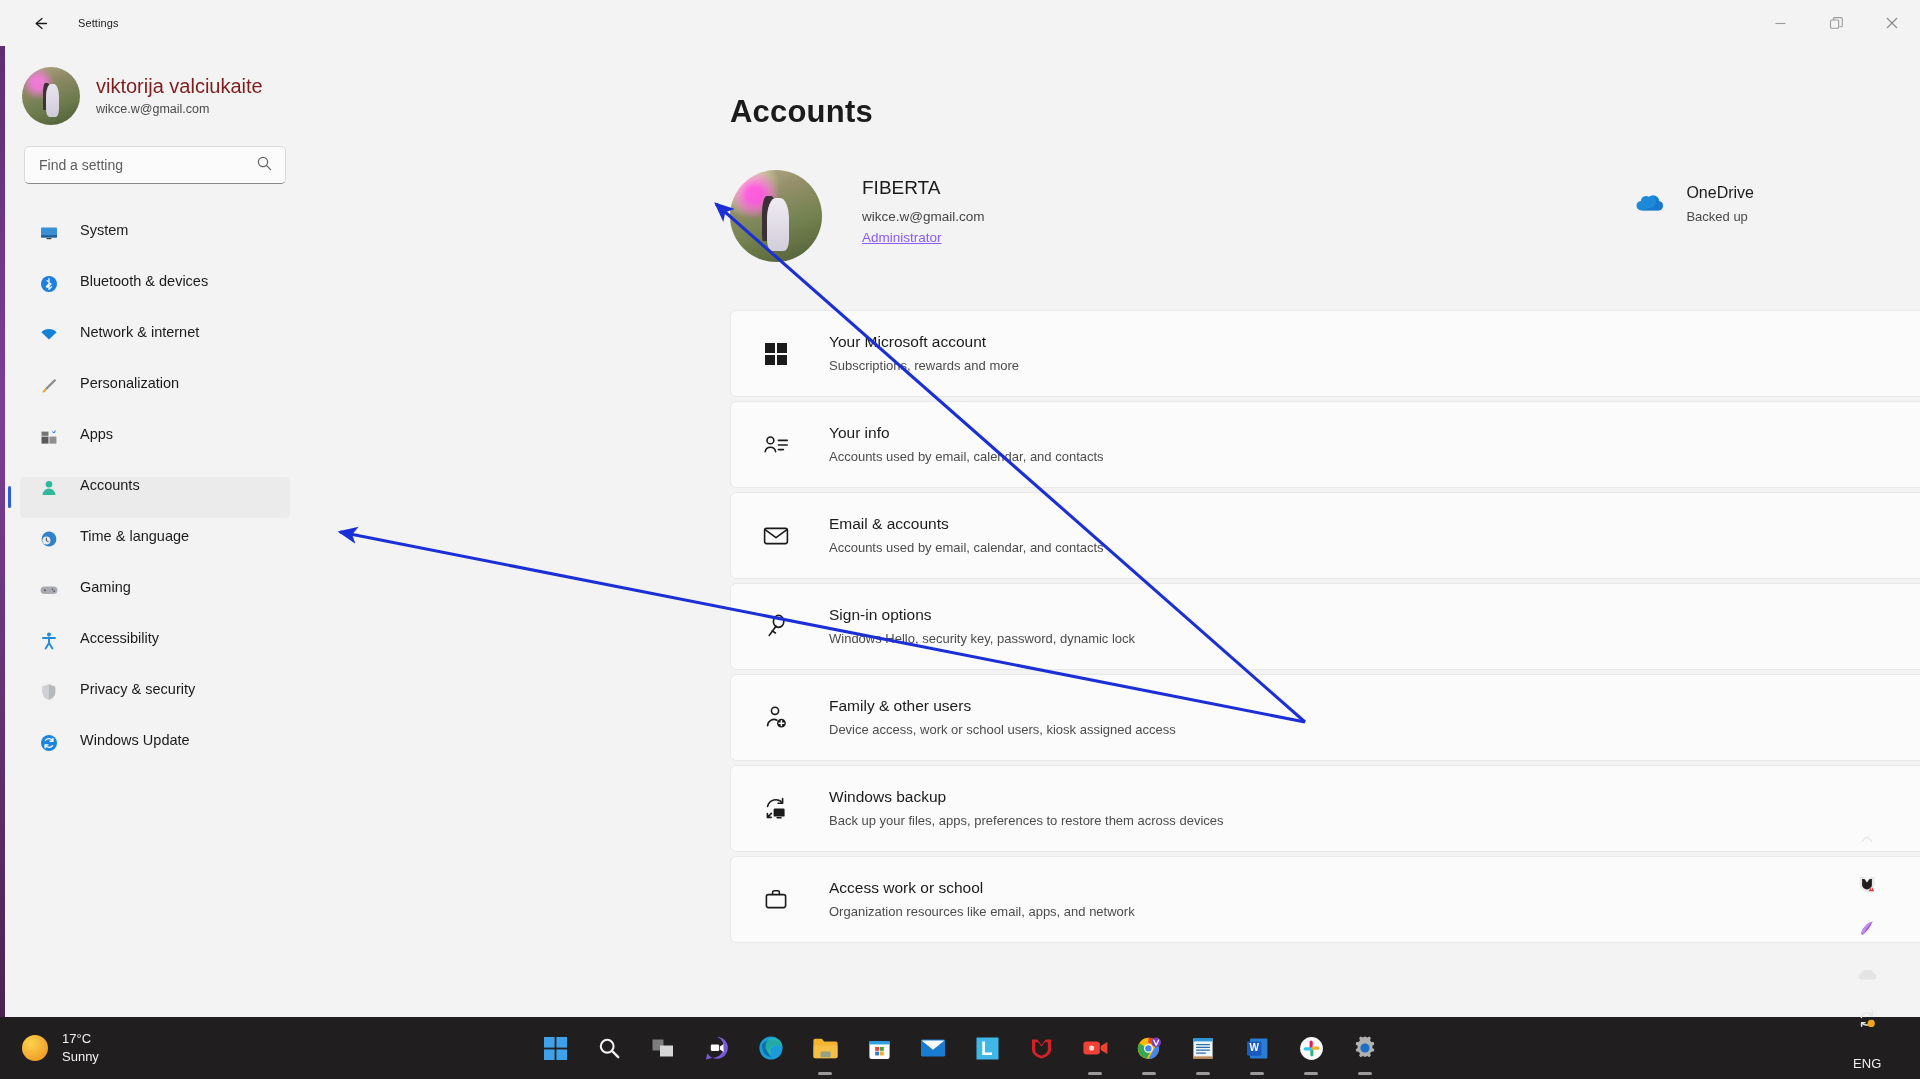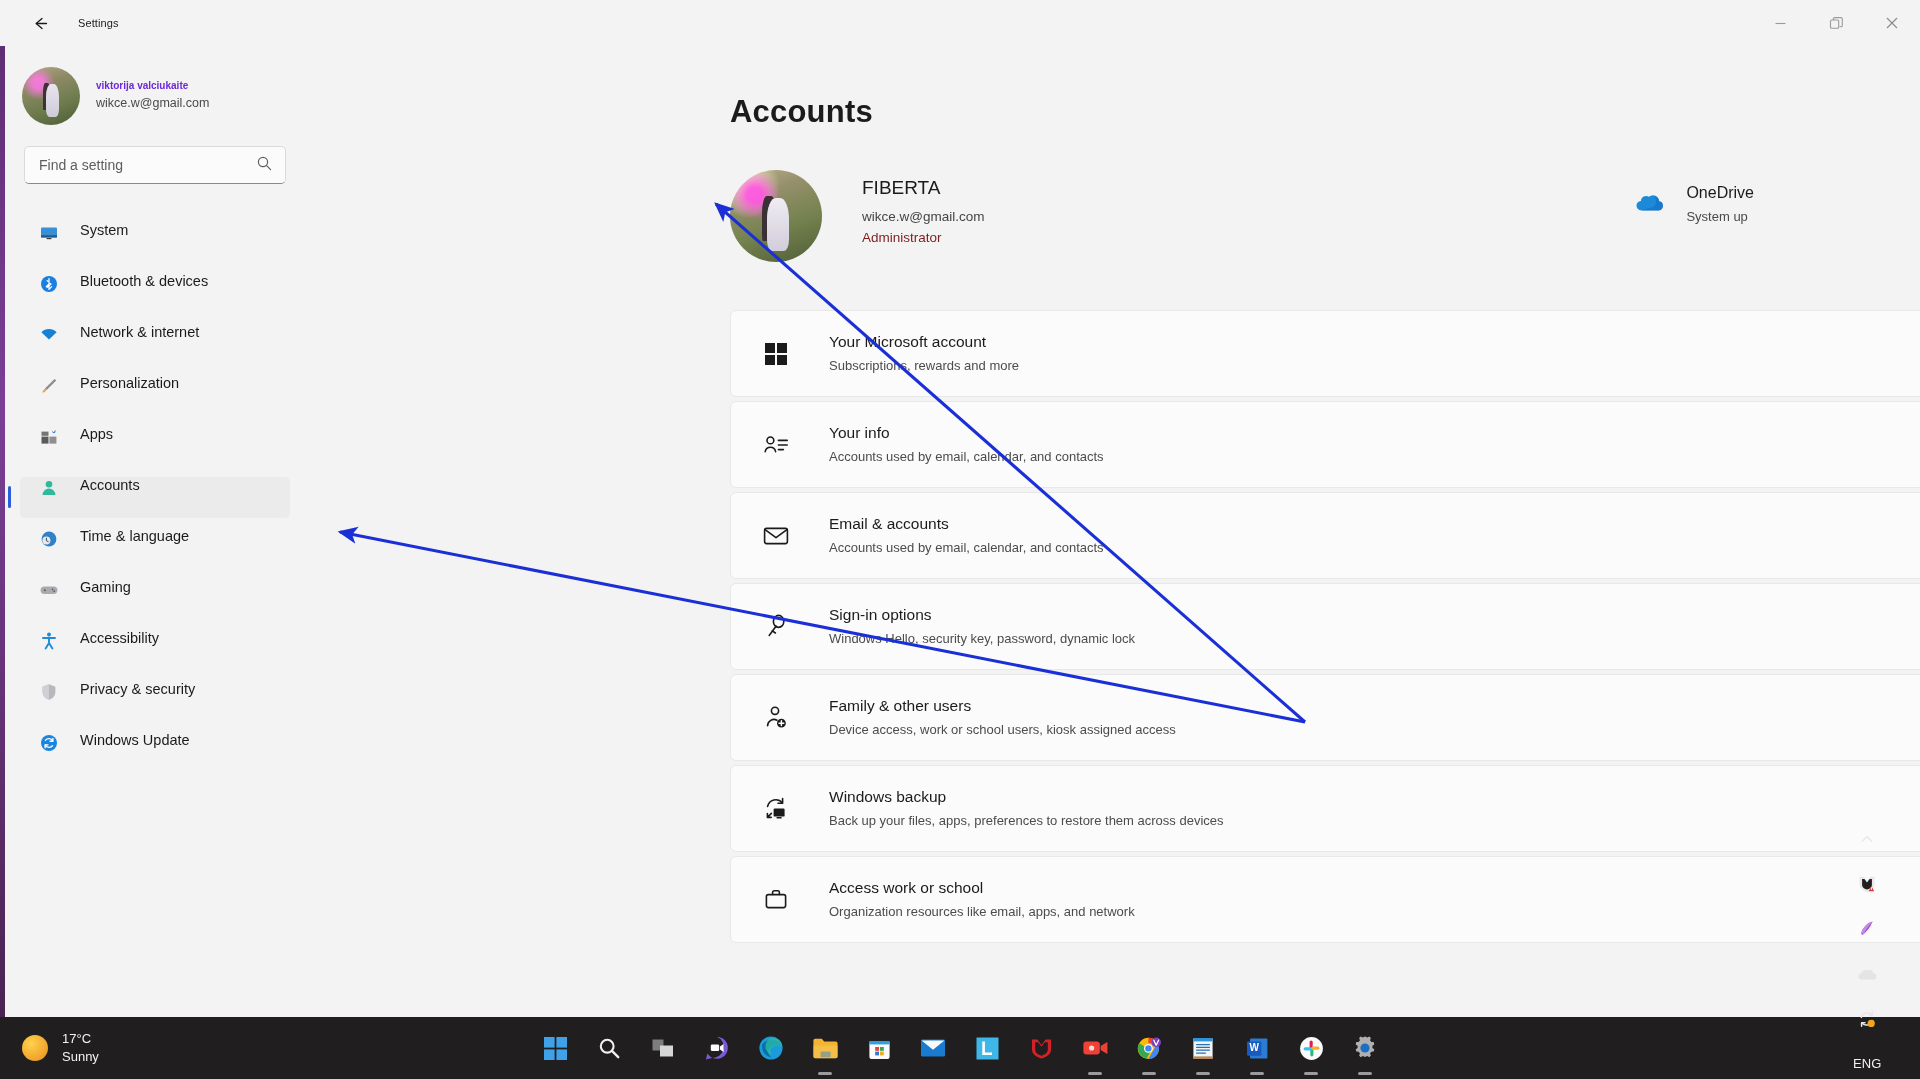--- a/index.html
+++ b/index.html
@@ -77,21 +77,21 @@
     position: relative; overflow: hidden;
     flex-shrink: 0;
   }
   .avatar-sm::after {
     content:""; position:absolute; left:42%; top:30%;
     width:22%; height:56%; border-radius:40% 40% 25% 25%;
     background: linear-gradient(180deg,#e9e5ee 0%,#cfcad8 100%);
     box-shadow: -6px -4px 0 -3px #3c3338;
   }
   .profile-text { margin-left: 16px; line-height: 1.25; }
-  .profile-name { font-size: 10px; font-weight: bold; color: #6d28d9; }
+  .profile-name { font-size: 20px; font-weight: normal; color: #7f1d1d; }
   .profile-mail { font-size: 12.5px; color: #4a4a4a; margin-top: 3px; }
 
   .search-wrap { padding: 14px 36px 16px 24px; }
   .search-box {
     height: 38px; background: #fbfbfb;
     border: 1px solid #dadada; border-bottom: 1px solid #8a8a8a;
     border-radius: 5px;
     display: flex; align-items: center;
     padding: 0 12px 0 14px;
   }
@@ -145,21 +145,21 @@
   }
   .avatar-lg::after {
     content:""; position:absolute; left:40%; top:30%;
     width:24%; height:58%; border-radius:40% 40% 22% 22%;
     background: linear-gradient(180deg,#efecf3 0%,#d2cdda 100%);
     box-shadow: -9px -6px 0 -4px #3a3036;
   }
   .hero-text { margin-left: 40px; padding-top: 6px; line-height: 1.3; }
   .hero-name { font-size: 19px; color: #1b1b1b; }
   .hero-mail { font-size: 13.5px; color: #454545; margin-top: 7px; }
-  .hero-role { font-size: 13.5px; color: #7f1d1d; margin-top: 4px; }
+  .hero-role { font-size: 13.5px; color: #8b5cf6; margin-top: 4px; text-decoration: underline; }
 
   .onedrive {
     display: flex; align-items: center;
     margin-left: auto; padding-top: 12px; padding-right: 96px;
   }
   .onedrive-text { margin-left: 20px; line-height: 1.35; }
   .onedrive-title { font-size: 16px; font-weight: normal; color: #1b1b1b; }
   .onedrive-sub { font-size: 13px; color: #4a4a4a; margin-top: 4px; }
 
   .cards { margin: 48px 0 0 408px; width: 1250px; }
@@ -446,21 +446,21 @@
 
         <div class="onedrive">
           <span>
             <svg width="34" height="24" viewBox="0 0 34 24">
               <path d="M9.6 20.4 h17.2 a4.6 4.6 0 0 0 .4 -9.1 a6.3 6.3 0 0 0 -10.3 -4.6 a5.3 5.3 0 0 0 -8 4.2 a4.4 4.4 0 0 0 .7 9.5 z" fill="#1c8ad8"></path>
               <path d="M9.6 20.4 h17.2 a4.6 4.6 0 0 0 .4 -9.1 a6.3 6.3 0 0 0 -5.4 -4.9 a6.6 6.6 0 0 1 -3 11.4 z" fill="#1565c0" opacity=".5"></path>
             </svg>
           </span>
           <div class="onedrive-text">
             <div class="onedrive-title">OneDrive</div>
-            <div class="onedrive-sub">System up</div>
+            <div class="onedrive-sub">Backed up</div>
           </div>
         </div>
       </div>
 
       <div class="cards">
 
         <div class="card">
           <span class="card-ico">
             <svg width="26" height="26" viewBox="0 0 26 26">
               <rect x="2" y="2" width="10" height="10" fill="#1b1b1b"></rect>

